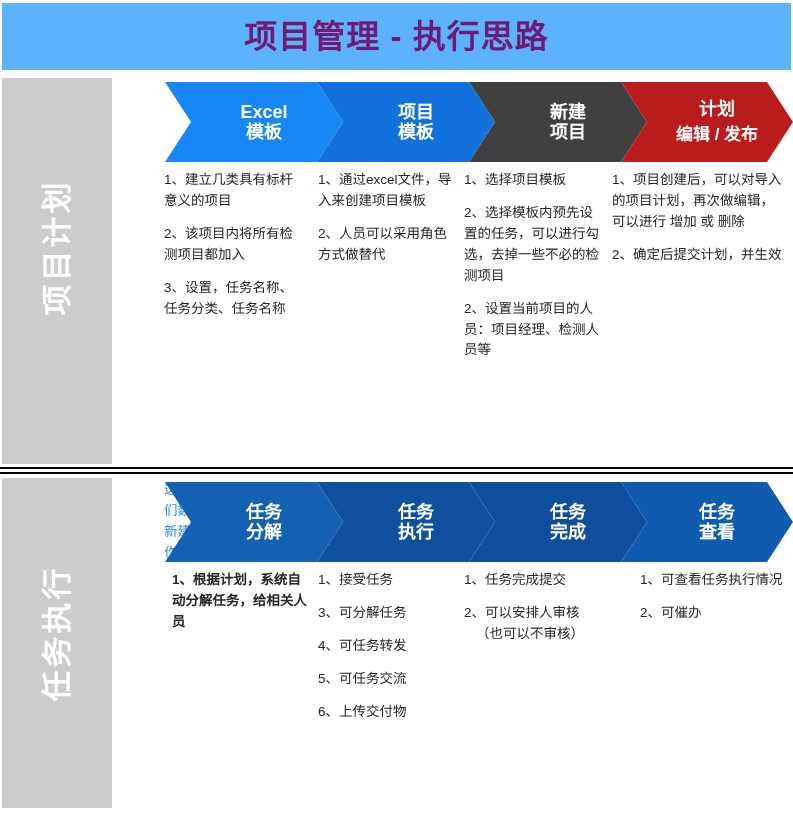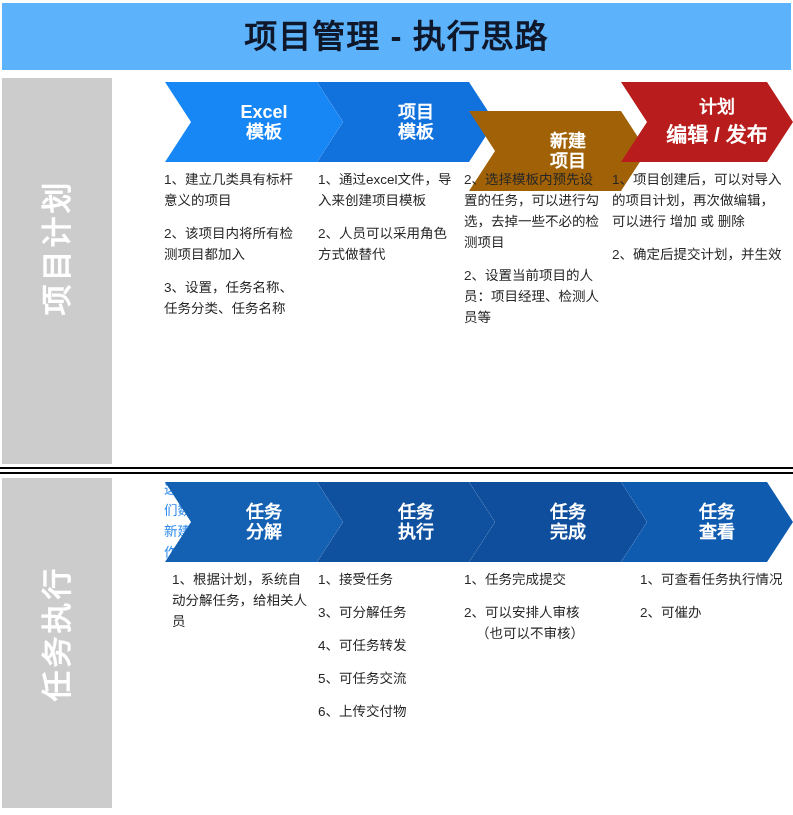--- a/index.html
+++ b/index.html
@@ -23,21 +23,21 @@
     left: 2px;
     top: 3px;
     width: 789px;
     height: 67px;
     background: #5CB3FC;
     display: flex;
     align-items: center;
     justify-content: center;
   }
   .title-text {
-    color: #0f172a;
+    color: #701a75;
     font-size: 33px;
     font-weight: bold;
     letter-spacing: 1px;
     line-height: 1;
   }
 
   
   .section {
     position: absolute;
     left: 0;
@@ -97,21 +97,21 @@
     color: #ffffff;
     font-size: 18px;
     font-weight: bold;
     line-height: 1.12;
     text-align: center;
     white-space: nowrap;
   }
   .chevron-main .l2 { display: block; }
   .chevron-sub {
     color: #ffffff;
-    font-size: 21px;
+    font-size: 17px;
     font-weight: bold;
     line-height: 1.15;
     text-align: right;
     white-space: nowrap;
     margin-top: 6px;
   }
 
   
   .col-row {
     position: absolute;
@@ -166,21 +166,21 @@
         <span>Excel</span>
         <span class="l2">模板</span>
       </div>
     </div>
     <div class="chevron" style="left: 152px; width: 178px; background: rgb(17, 114, 222);">
       <div class="chevron-main">
         <span>项目</span>
         <span class="l2">模板</span>
       </div>
     </div>
-    <div class="chevron" style="left: 304px; width: 178px; background: #a16207; margin-top: 29px;">
+    <div class="chevron" style="left: 304px; width: 178px; background: #404040;">
       <div class="chevron-main">
         <span>新建</span>
         <span class="l2">项目</span>
       </div>
     </div>
     <div class="chevron" style="left: 456px; width: 172px; background: #b91c1c;">
       <div class="chevron-main">
         <span>计划</span>
       </div>
       <div class="chevron-sub">编辑 / 发布</div>
@@ -191,20 +191,21 @@
         <p>1、建立几类具有标杆意义的项目</p>
         <p>2、该项目内将所有检测项目都加入</p>
         <p>3、设置，任务名称、任务分类、任务名称</p>
         <p class="note" style="color: rgb(46, 139, 240); position: absolute; top: 292px; width: 140px;">这里excel模板是为了我们数据初始化的时候，新建项目模板方便而操作的</p>
       </div>
       <div class="col" style="left: 318px; width: 140px;">
         <p>1、通过excel文件，导入来创建项目模板</p>
         <p>2、人员可以采用角色方式做替代</p>
       </div>
       <div class="col" style="left: 464px; width: 142px;">
+        <p>1、选择项目模板</p>
         <p>2、选择模板内预先设置的任务，可以进行勾选，去掉一些不必的检测项目</p>
         <p>2、设置当前项目的人员：项目经理、检测人员等</p>
       </div>
       <div class="col" style="left: 612px; width: 172px; position: absolute;">
         <p>1、项目创建后，可以对导入的项目计划，再次做编辑，可以进行 增加 或 删除</p>
         <p>2、确定后提交计划，并生效</p>
         <p class="note" style="color: rgb(46, 139, 240); position: absolute; top: 292px; width: 172px;">计划必须审核后才能发布</p>
       </div>
     </div>
 </div>
@@ -236,21 +237,21 @@
       </div>
     </div>
     <div class="chevron" style="left: 456px; width: 172px; background: rgb(15, 91, 176);">
       <div class="chevron-main">
         <span>任务</span>
         <span class="l2">查看</span>
       </div>
     </div>
   </div>
   <div class="col-row">
-      <div class="col" style="left: 172px; width: 140px;">
+      <div class="col" style="left: 172px; width: 140px; font-weight: bold;">
         <p>1、根据计划，系统自动分解任务，给相关人员</p>
       </div>
       <div class="col" style="left: 318px; width: 140px;">
         <p>1、接受任务</p>
         <p>3、可分解任务</p>
         <p>4、可任务转发</p>
         <p>5、可任务交流</p>
         <p>6、上传交付物</p>
       </div>
       <div class="col" style="left: 464px; width: 142px;">

